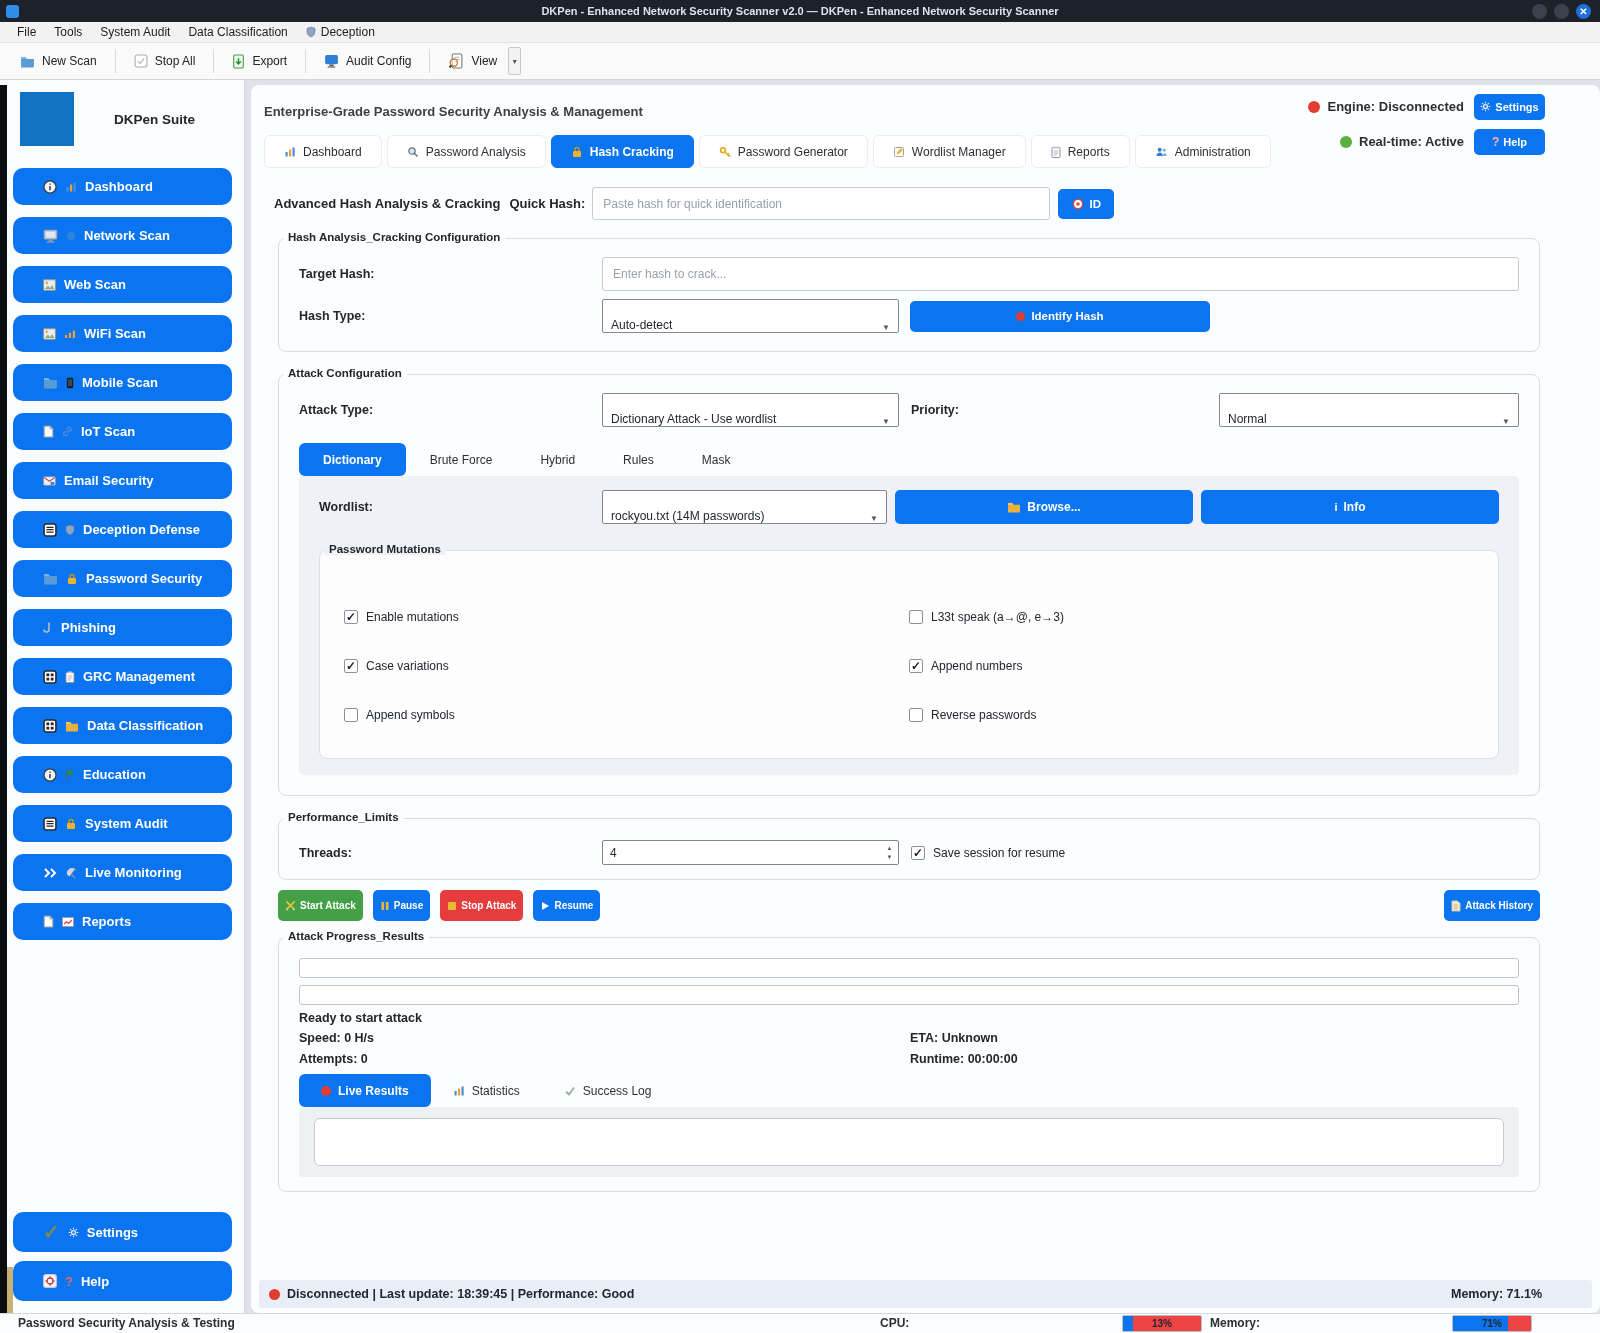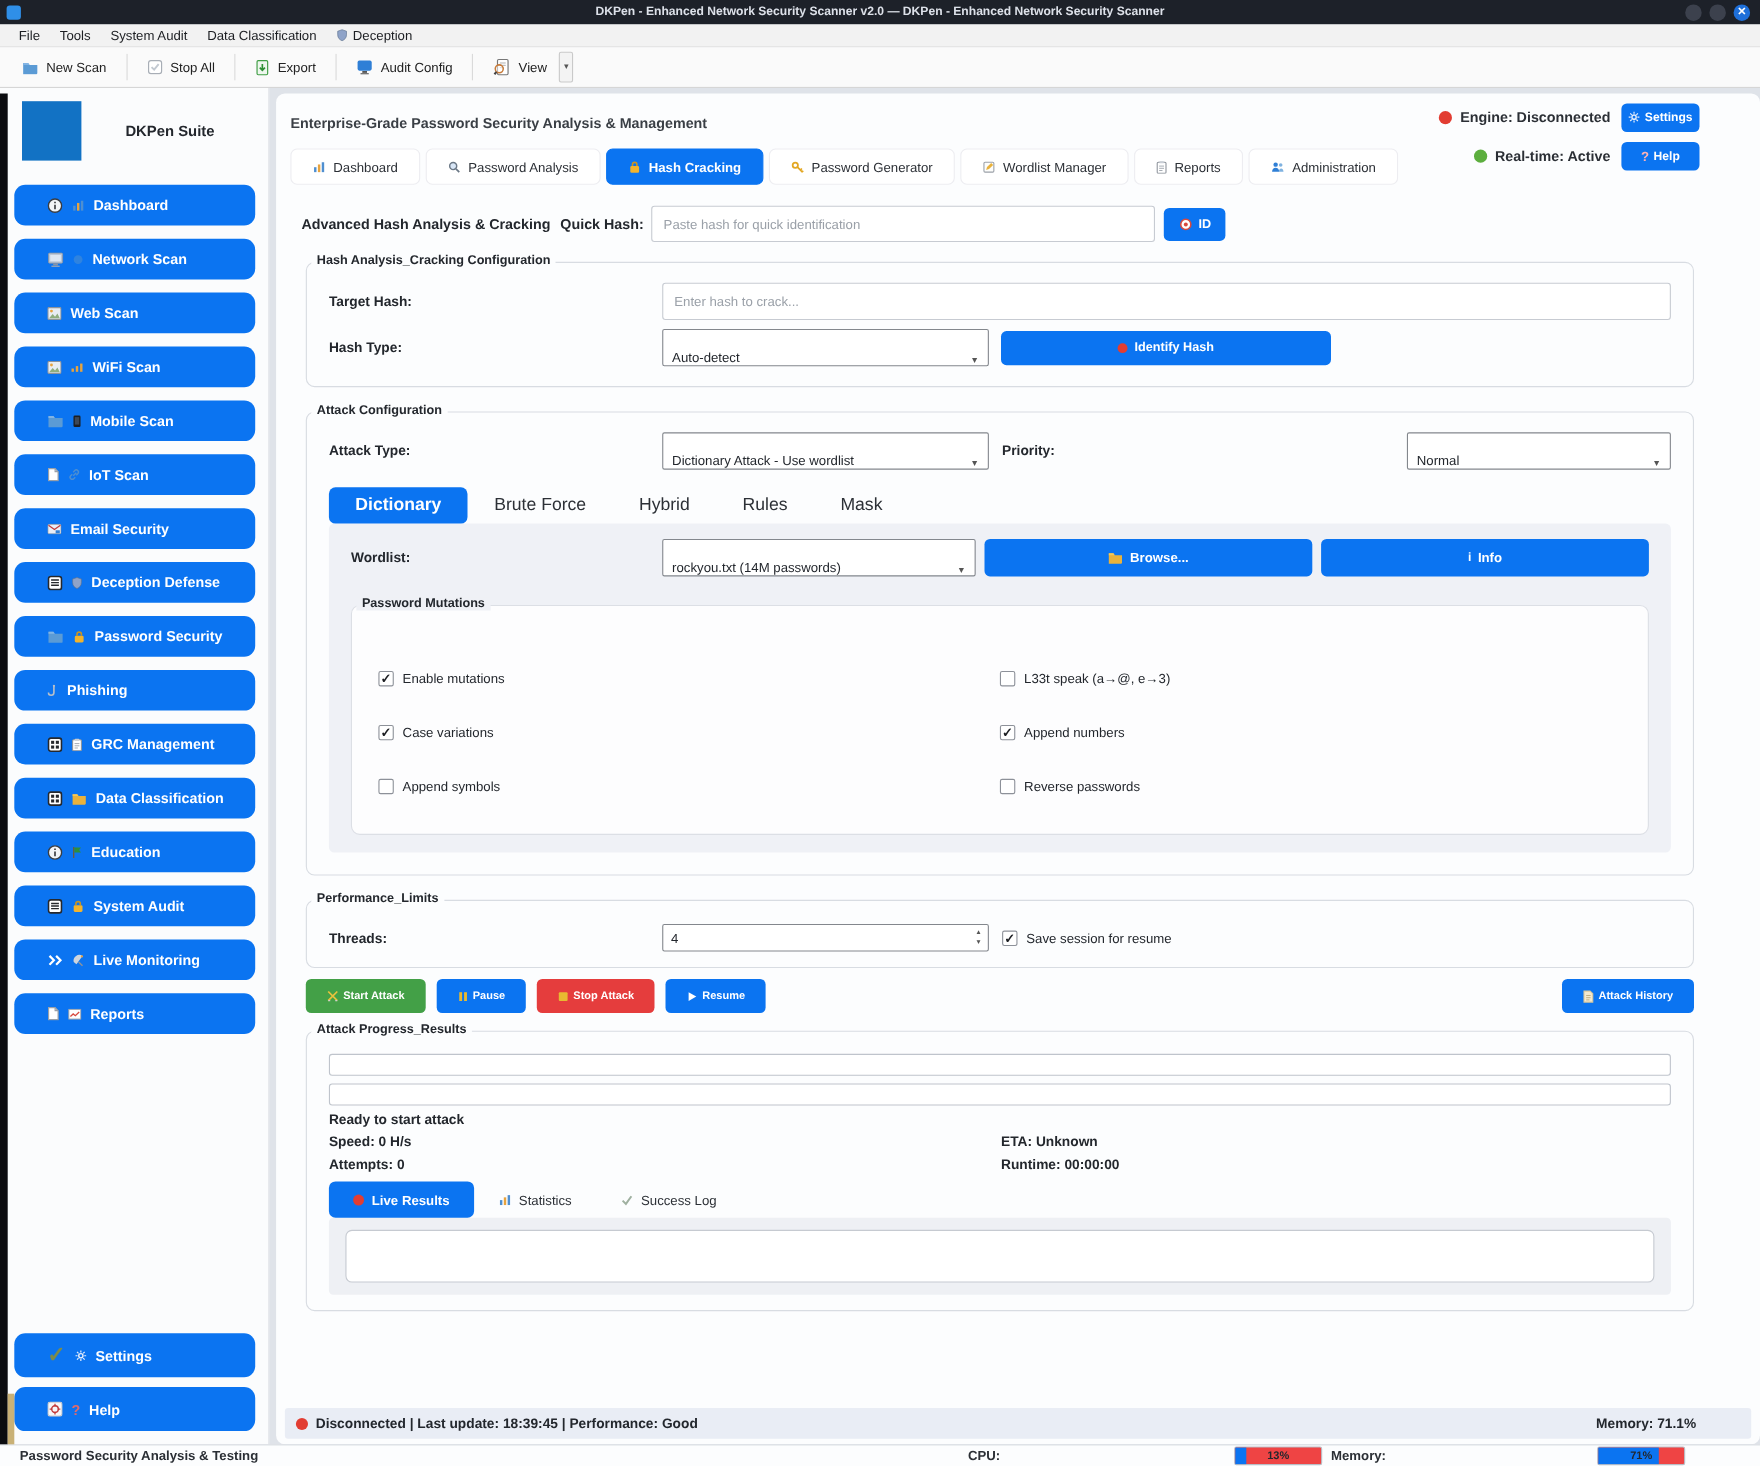--- a/index.html
+++ b/index.html
@@ -46,37 +46,37 @@
 .group{border:1px solid #d8dce2;border-radius:8px;margin-left:14px;position:relative;background:#fcfdfe}
 .gtitle{position:absolute;top:-8px;left:4px;background:#fcfdfe;padding:0 5px;font-size:11.5px;font-weight:bold;color:#23272d;white-space:nowrap}
 .g1{margin-top:18px;padding:18px 20px}
 .frow{display:flex;align-items:center}
 .flab{width:303px;font-size:12.5px;font-weight:bold;color:#23272d}
 .input{flex:1;height:34px;border:1px solid #c7cbd2;border-radius:3px;background:#fff;display:flex;align-items:center;padding-left:10px;font-size:12px;color:#9aa0a8}
 .select{height:34px;border:1px solid #83878d;border-radius:2px;background:#fff;display:flex;align-items:flex-end;padding:0 8px;font-size:12px;color:#23272d;position:relative;justify-content:space-between}
 .caret{font-size:8px;color:#555}
 .g2{margin-top:22px;padding:18px 20px 20px}
 .subtabs{display:flex;margin-top:16px;position:relative;z-index:1}
-.subtab{height:33px;display:flex;align-items:center;justify-content:center;font-size:16px;color:#2c3036;font-weight:500;padding:0 24px}
+.subtab{height:33px;display:flex;align-items:center;justify-content:center;font-size:12px;color:#2c3036;font-weight:500;padding:0 24px}
 .subtab.active{background:#0b74f1;color:#fff;border-radius:6px;font-weight:bold}
 .pane{background:#eff1f6;border-radius:5px;padding:14px 20px 16px}
 .wl-row{display:flex;align-items:center}
 .wl-lab{width:283px;font-size:12.5px;font-weight:bold;color:#23272d}
 .wl-btn{flex:1;height:34px;font-size:12px;margin-left:8px}
 .mut{margin-top:26px;border:1px solid #dcdfe5;border-radius:8px;background:#fdfdfe;position:relative;padding:54px 24px 32px}
 .mut .gtitle{background:#eff1f6}
 .mut-grid{display:grid;grid-template-columns:1fr 1fr;row-gap:26px}
 .chk-row{display:flex;align-items:center;height:23px}
 .chk{width:14px;height:14px;border:1px solid #8d9199;border-radius:2px;background:#fff;margin-right:8px;display:flex;align-items:center;justify-content:center;font-size:12px;color:#1b1d21;font-weight:bold;line-height:1}
 .chk-lab{font-size:12px;color:#23272d;font-weight:500}
 .g3{margin-top:22px;padding:13px 20px 14px}
 .spin{height:25px;border:1px solid #83878d;border-radius:2px;background:#fff;display:flex;align-items:center;padding-left:7px;font-size:12px;color:#23272d;position:relative}
 .spin-arrows{position:absolute;right:2px;top:1px;bottom:1px;width:13px;display:flex;flex-direction:column;align-items:center;justify-content:center;color:#555;font-size:6px;line-height:1.4}
 .acts{display:flex;align-items:center;margin:10px 0 0 14px}
-.act{height:31px;border-radius:5px;color:#fff;font-weight:bold;font-size:10px;display:flex;align-items:center;justify-content:center;gap:4px;margin-right:10px;padding:0 19px}
+.act{height:31px;border-radius:5px;color:#fff;font-weight:bold;font-size:10px;display:flex;align-items:center;justify-content:center;gap:4px;margin-right:10px;padding:0 7px}
 .g4{margin-top:16px;padding:20px 20px 14px}
 .pbar{height:20px;border:1px solid #bfc4cc;border-radius:3px;background:#fff}
 .ptxt{font-size:12.5px;font-weight:bold;color:#23272d;height:16px}
 .ptabs{display:flex;margin-top:6px;position:relative;z-index:1}
 .ptab{height:33px;display:flex;align-items:center;justify-content:center;gap:7px;font-size:12px;color:#2c3036;font-weight:500;padding:0 22px}
 .ptab.active{background:#0b74f1;color:#fff;border-radius:6px;font-weight:bold}
 .ppane{background:#eef0f4;border-radius:4px;padding:11px 15px;height:70px}
 .results-area{background:#fff;border:1px solid #c6cad1;border-radius:6px;height:48px}
 .strip{position:absolute;left:8px;right:8px;bottom:5px;height:28px;background:#e9edf5;border-radius:3px;display:flex;align-items:center;padding:0 50px 0 10px;font-size:12.5px;font-weight:bold;color:#23272d}
 .strip .st-dot{width:11px;height:11px}
@@ -581,21 +581,21 @@
 
       <div class="group g2">
         <span class="gtitle">Attack Configuration</span>
         <div class="frow">
           <span class="flab">Attack Type:</span>
           <div class="select" style="width:297px">
             <span>Dictionary Attack - Use wordlist</span>
               <span class="caret">▼</span>
           </div>
           <span class="flab" style="width:auto;flex:1;padding-left:12px">Priority:</span>
-          <div class="select" style="width:240px">
+          <div class="select" style="width:300px">
             <span>Normal</span>
               <span class="caret">▼</span>
           </div>
         </div>
         <div class="subtabs" id="subtabs">
             <div class="subtab active">Dictionary</div>
             <div class="subtab">Brute Force</div>
             <div class="subtab">Hybrid</div>
             <div class="subtab">Rules</div>
             <div class="subtab">Mask</div>

